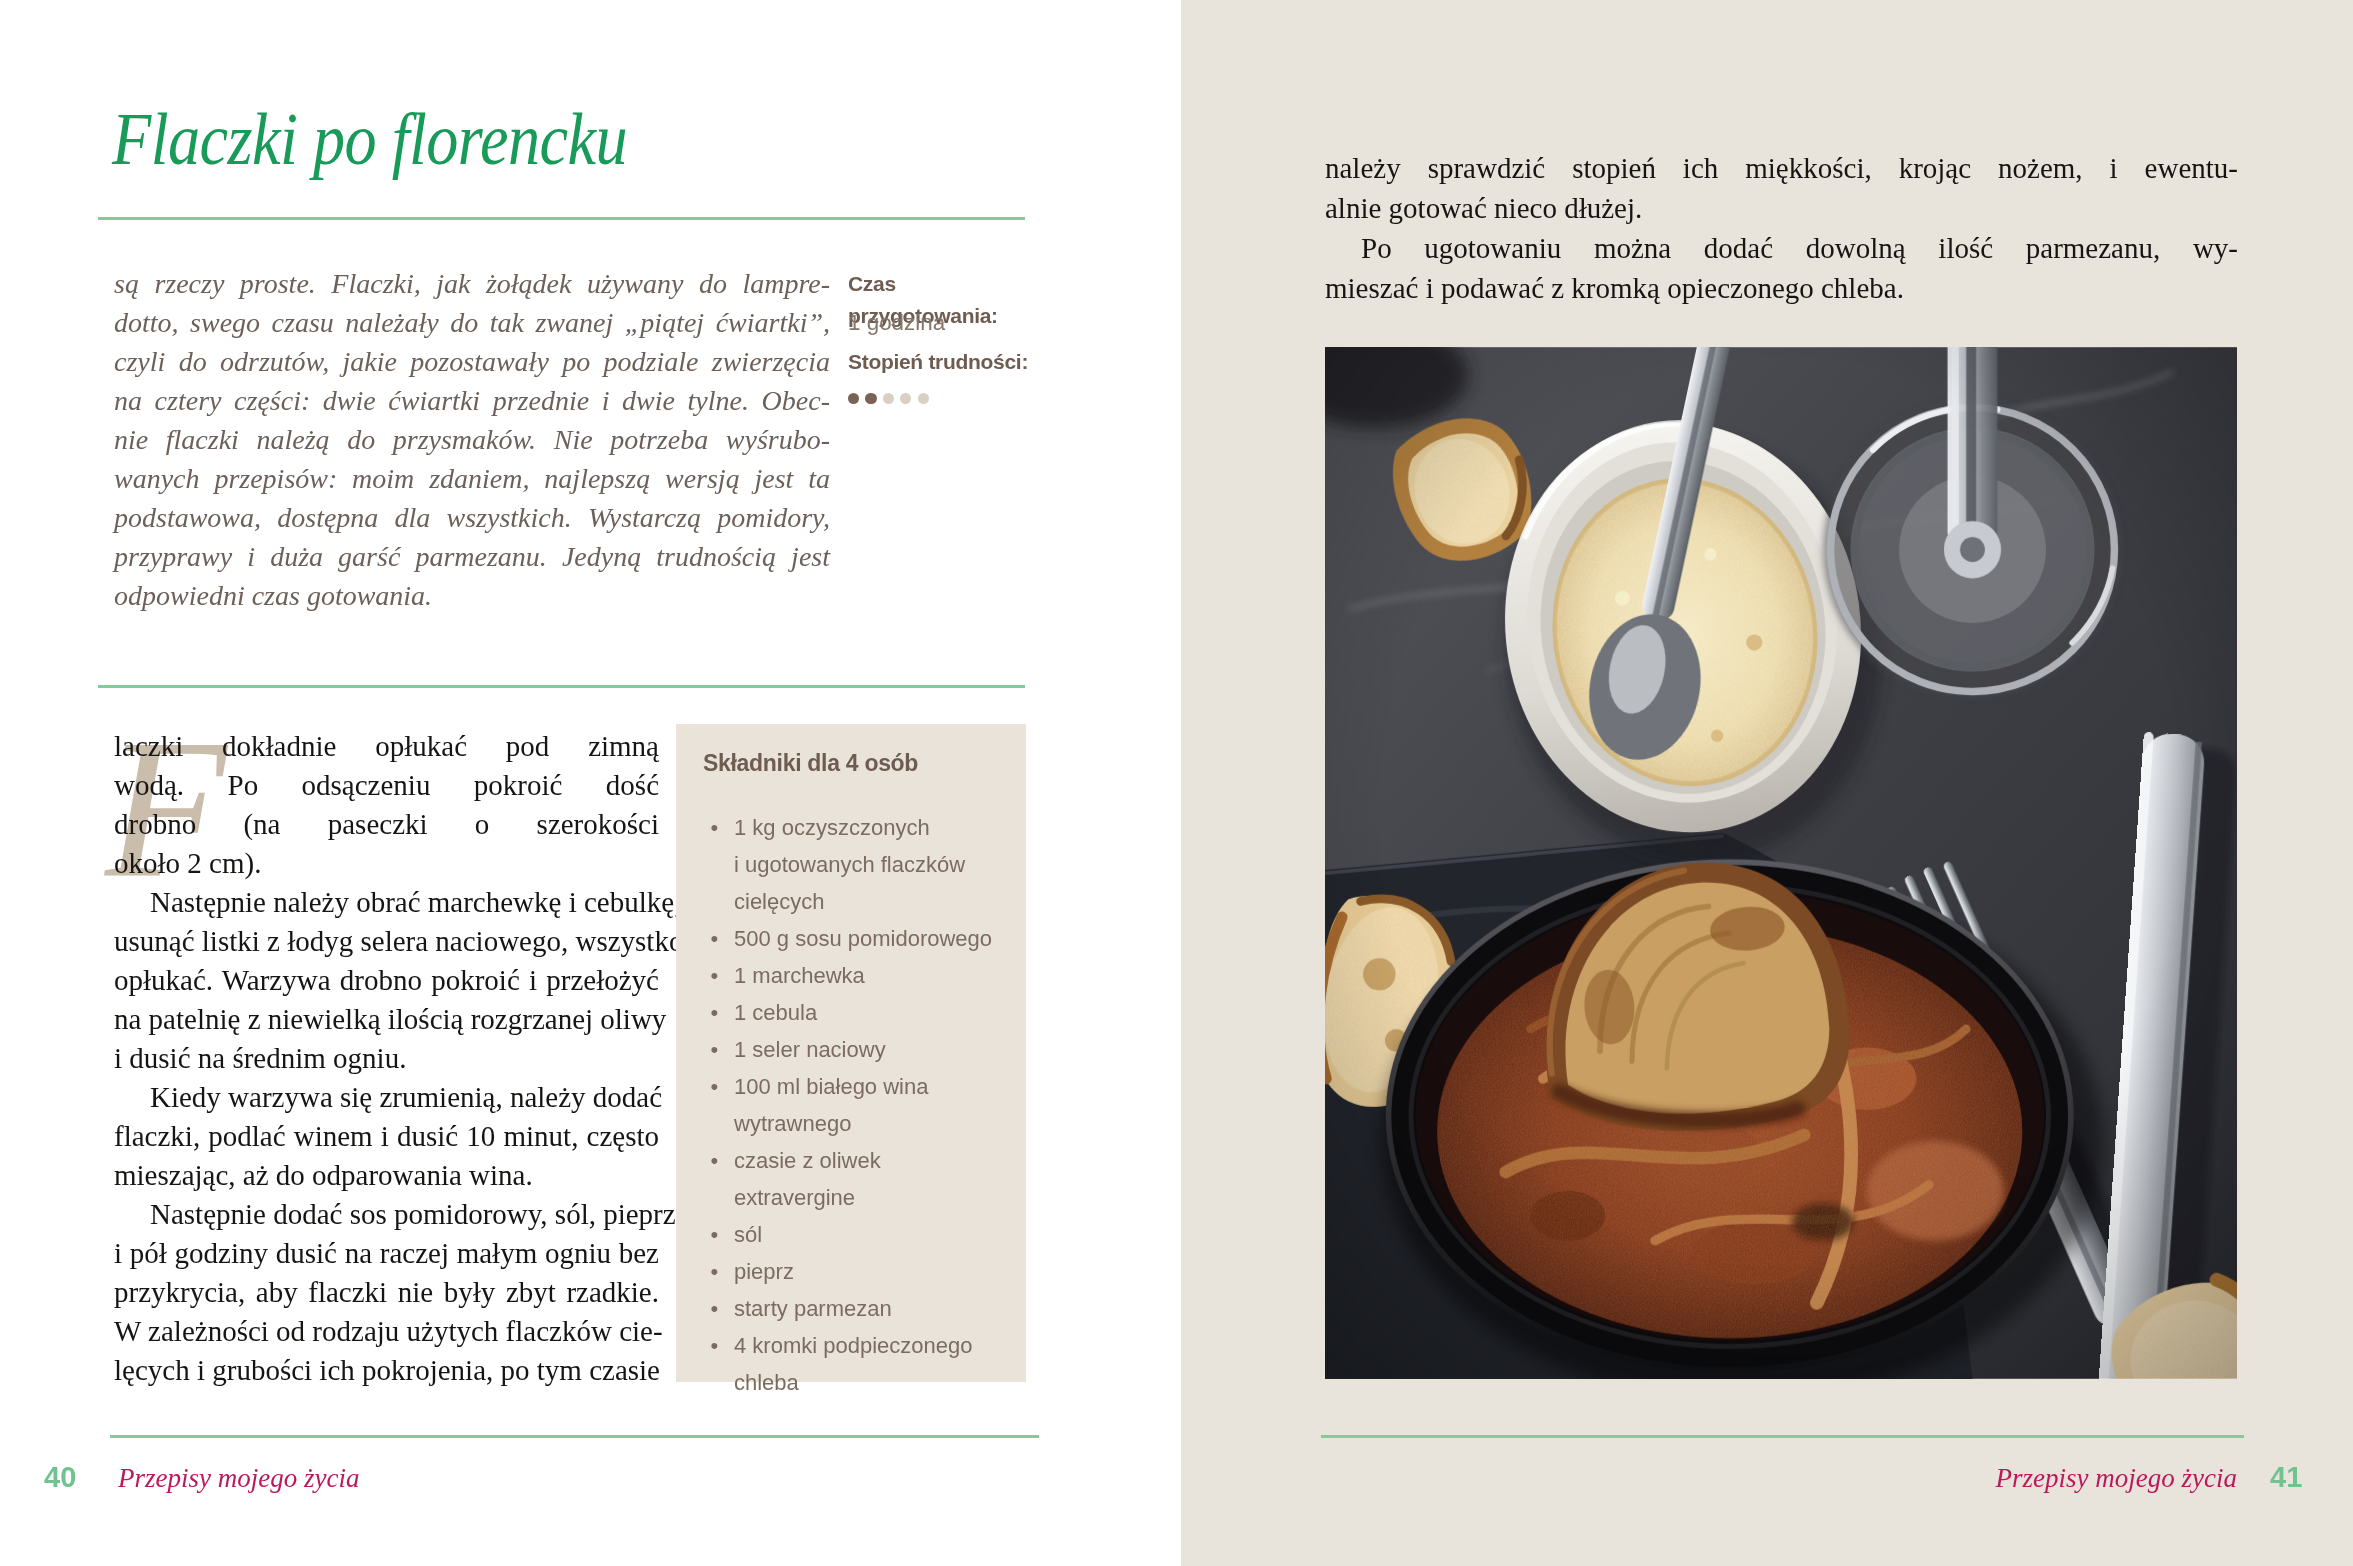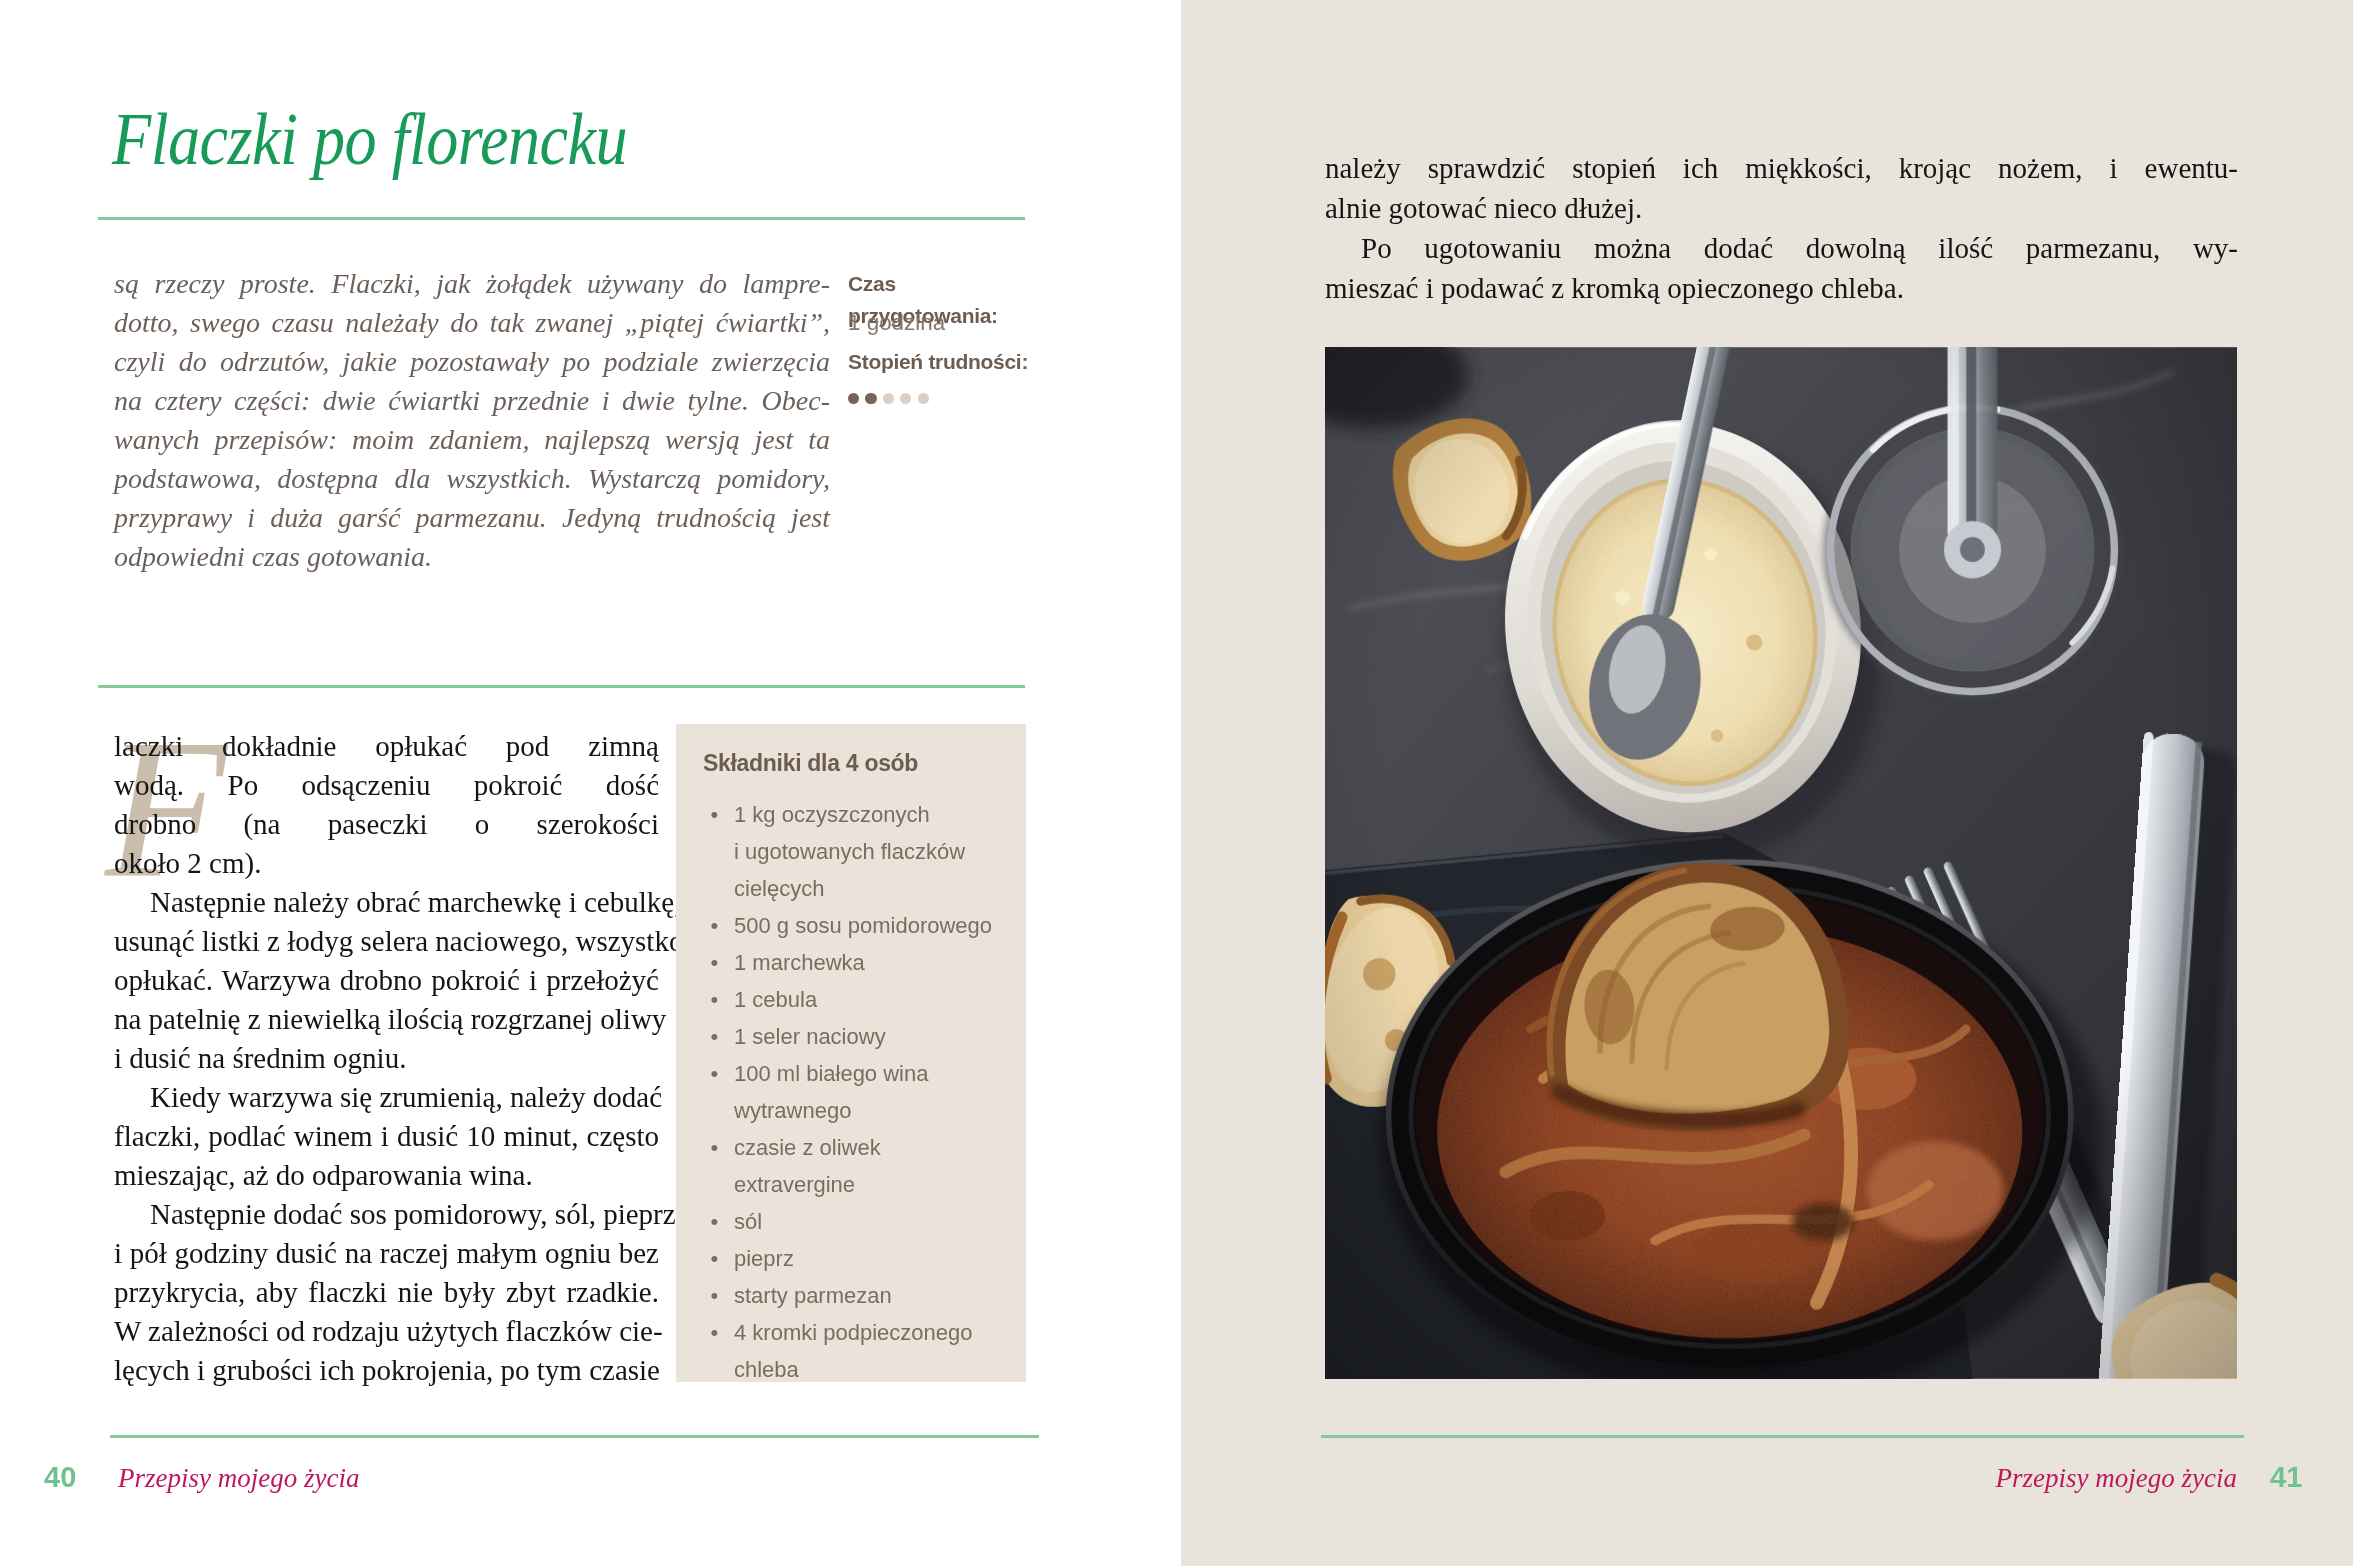--- a/index.html
+++ b/index.html
@@ -39,21 +39,21 @@
   .line{text-align:justify;text-align-last:justify;white-space:nowrap;}
   .line.last{text-align-last:left;}
   .line.ind{text-indent:36px;}
   .line.dc{}
   #drop-cap{position:absolute;left:105px;top:710px;font-size:199px;line-height:199px;
     font-style:italic;color:var(--dropcap-beige);}
 
   #ingredients-box{position:absolute;left:676px;top:724px;width:350px;height:658px;
     background:var(--box-bg);box-sizing:border-box;padding:26px 22.4px 0 27px;
     font-family:"Liberation Sans",sans-serif;color:var(--box-text);}
-  #ingredients-title{font-weight:bold;font-size:23px;color:var(--label-brown);letter-spacing:-0.3px;margin-bottom:19px;}
+  #ingredients-title{font-weight:bold;font-size:23px;color:var(--label-brown);letter-spacing:-0.3px;margin-bottom:32px;}
   #ingredients-list{list-style:none;margin:0;padding:0;font-size:22px;}
   #ingredients-list li{position:relative;padding-left:31px;line-height:37px;}
   #ingredients-list .bul{position:absolute;left:7.5px;top:0;}
 
   .footer-num{position:absolute;top:1461px;font-family:"Liberation Sans",sans-serif;
     font-weight:bold;font-size:29px;color:var(--page-num-green);}
   #footer-num-left{left:44px;}
   #footer-num-right{left:2270px;}
   .footer-title{position:absolute;top:1463px;font-style:italic;font-size:27px;color:#be185d;}
   #footer-title-left{left:118px;}
@@ -74,20 +74,21 @@
   <div id="right-page-bg"></div>
 
   <div id="recipe-title">Flaczki po florencku</div>
   <div id="rule-title" class="green-rule"></div>
 
   <div id="intro-block">
       <div class="line">są rzeczy proste. Flaczki, jak żołądek używany do lampre-</div>
       <div class="line">dotto, swego czasu należały do tak zwanej „piątej ćwiartki”,</div>
       <div class="line">czyli do odrzutów, jakie pozostawały po podziale zwierzęcia</div>
       <div class="line">na cztery części: dwie ćwiartki przednie i dwie tylne. Obec-</div>
+      <div class="line">nie flaczki należą do przysmaków. Nie potrzeba wyśrubo-</div>
       <div class="line">wanych przepisów: moim zdaniem, najlepszą wersją jest ta</div>
       <div class="line">podstawowa, dostępna dla wszystkich. Wystarczą pomidory,</div>
       <div class="line">przyprawy i duża garść parmezanu. Jedyną trudnością jest</div>
       <div class="line last">odpowiedni czas gotowania.</div>
     </div>
 
   <div id="meta-block">
     <div class="meta-label">Czas przygotowania:</div>
     <div class="meta-value">1 godzina</div>
     <div class="meta-label">Stopień trudności:</div>

